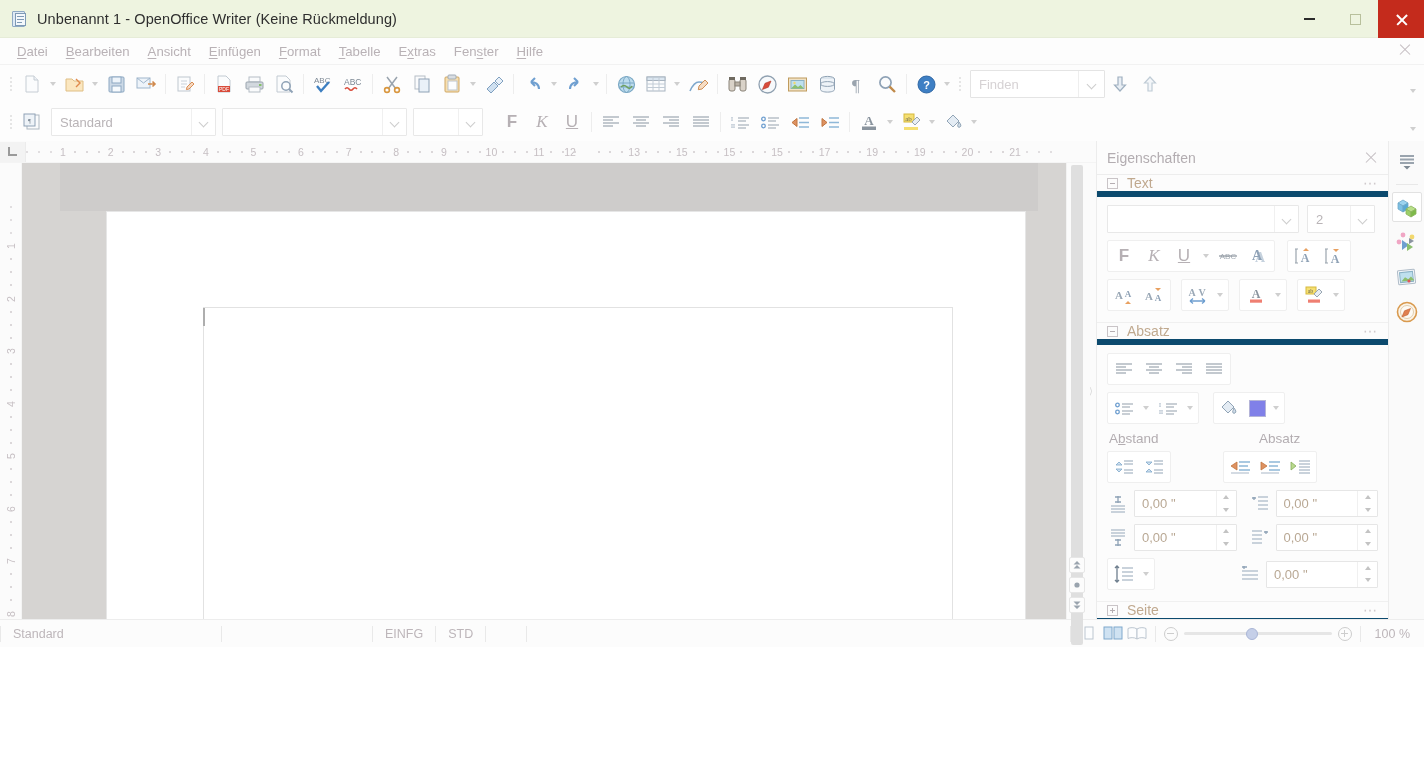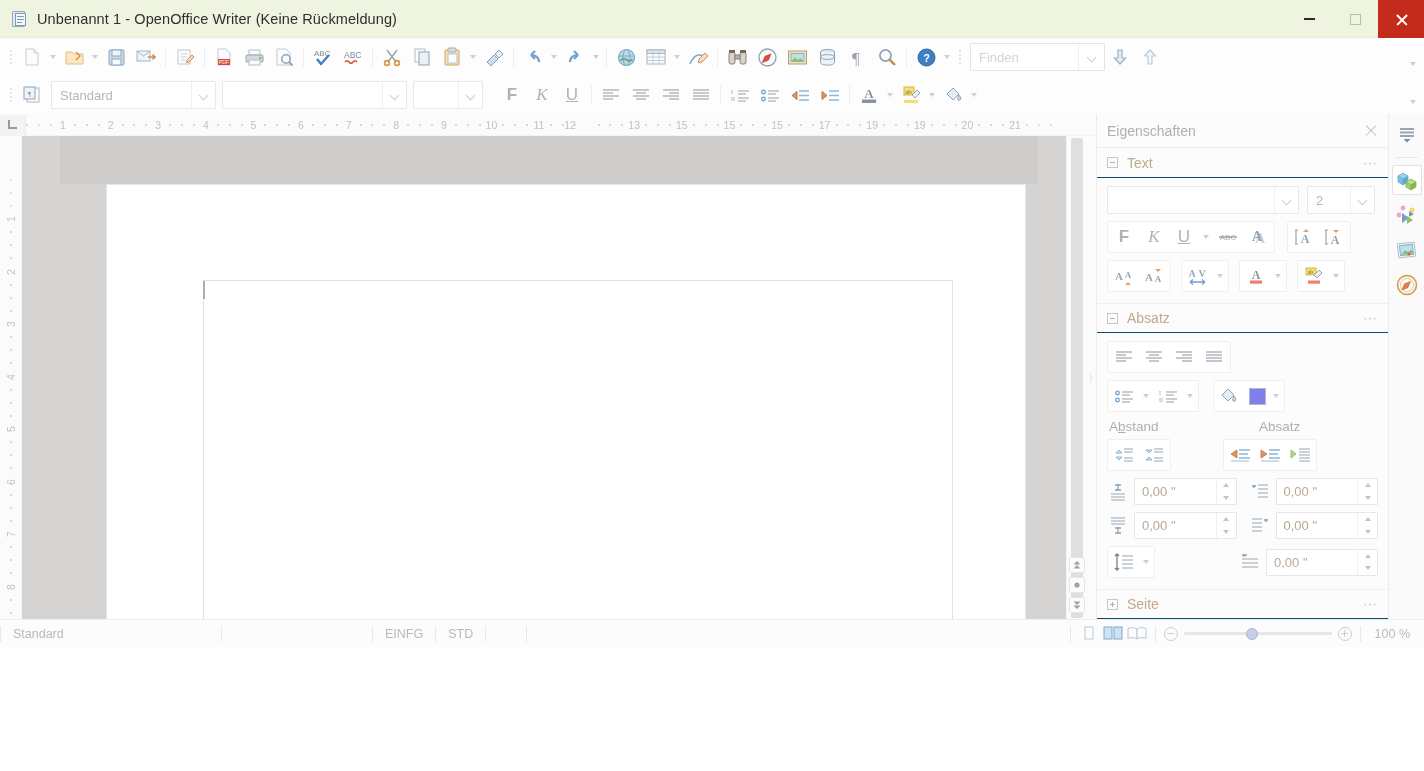--- a/index.html
+++ b/index.html
@@ -262,21 +262,21 @@
   .sb-close { width: 14px; height: 14px; position: relative; }
   .sb-close:before, .sb-close:after {
     content: ""; position: absolute; left: 0; top: 6px; width: 14px; height: 1.3px;
     background: #c5bfc3;
   }
   .sb-close:before { transform: rotate(45deg); }
   .sb-close:after { transform: rotate(-45deg); }
 
   .sb-section-head {
     height: 30px; display: flex; align-items: center; padding: 0 10px;
-    border-bottom: 1px solid #0c4a6e;
+    border-bottom: 6px solid #0c4a6e;
   }
   .expander {
     width: 11px; height: 11px; border: 1px solid #c9c4c7; margin-right: 9px;
     position: relative; flex: 0 0 11px;
   }
   .expander:before {
     content: ""; position: absolute; left: 2px; top: 4px; width: 5px; height: 1px;
     background: #b5aeb2;
   }
   .expander.plus:after {
@@ -386,20 +386,32 @@
         </div>
       <div class="winbtn">
           <div class="wb-max"></div>
         </div>
       <div class="winbtn close" style="background: rgb(196, 43, 28);">
           <div class="wb-x"></div>
         </div>
     </div>
   </div>
 
+  <div class="menubar">
+    <div class="menuitem"><u>D</u>atei</div>
+    <div class="menuitem"><u>B</u>earbeiten</div>
+    <div class="menuitem"><u>A</u>nsicht</div>
+    <div class="menuitem"><u>E</u>infügen</div>
+    <div class="menuitem"><u>F</u>ormat</div>
+    <div class="menuitem"><u>T</u>abelle</div>
+    <div class="menuitem">E<u>x</u>tras</div>
+    <div class="menuitem">Fen<u>s</u>ter</div>
+    <div class="menuitem"><u>H</u>ilfe</div>
+    <div class="menu-close"></div>
+  </div>
 
   <div class="toolbar">
     <div class="tb-grip">
         <i></i>
         <i></i>
         <i></i>
         <i></i>
       </div>
 
     <div class="tbtn">

